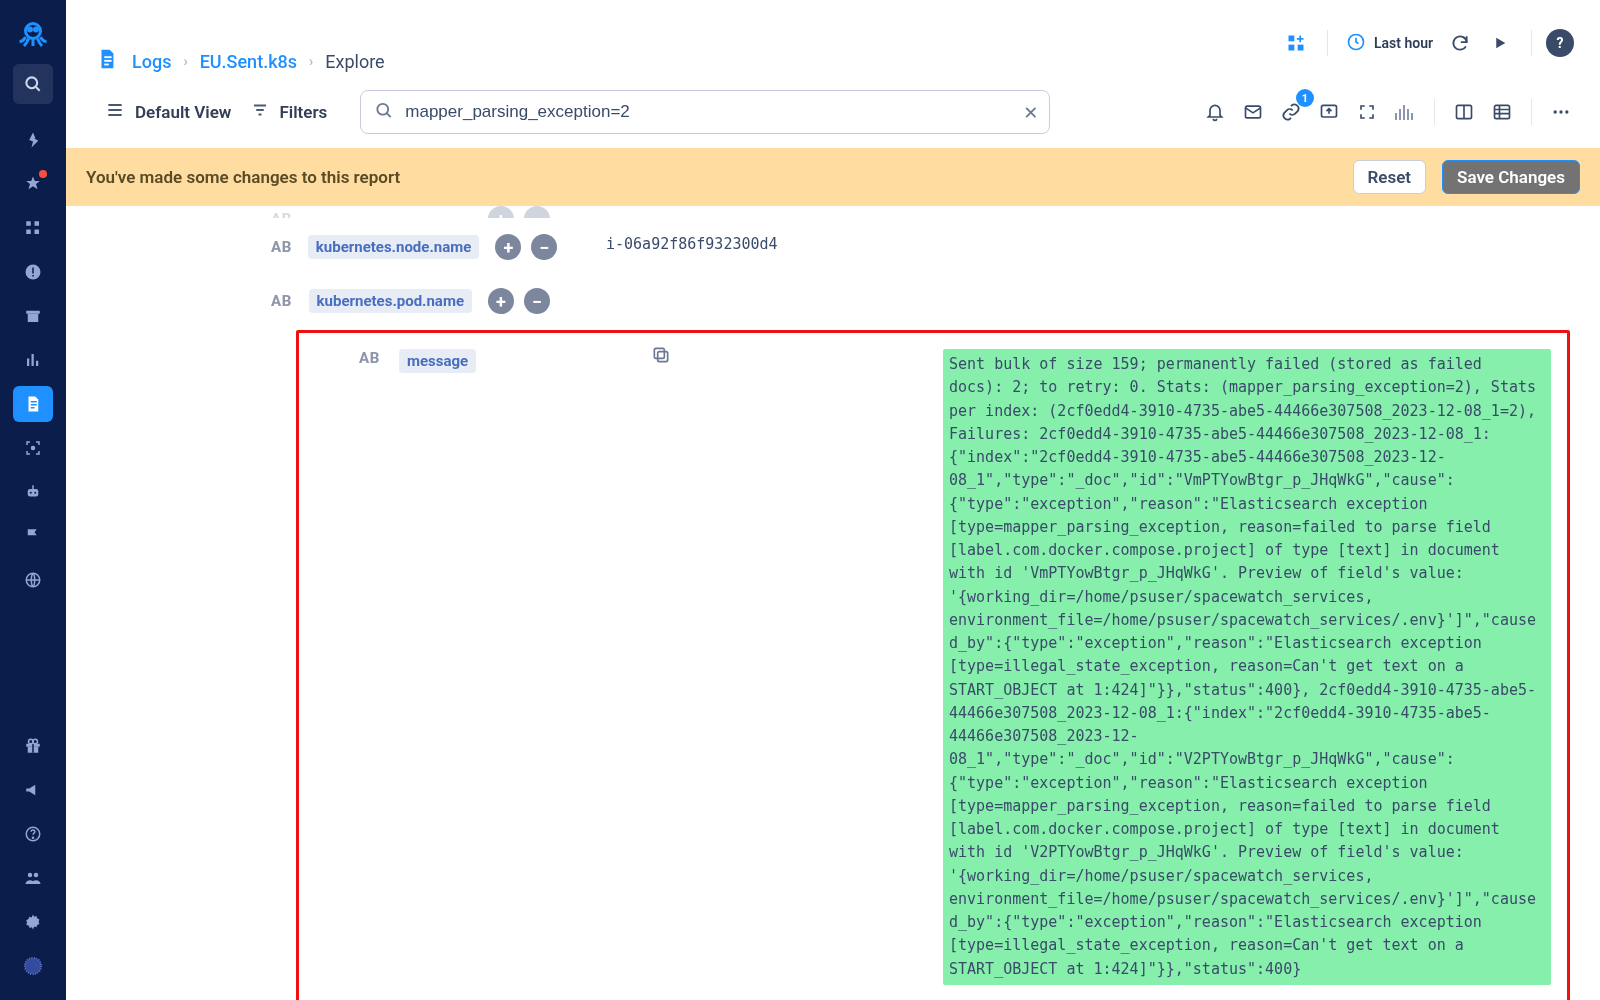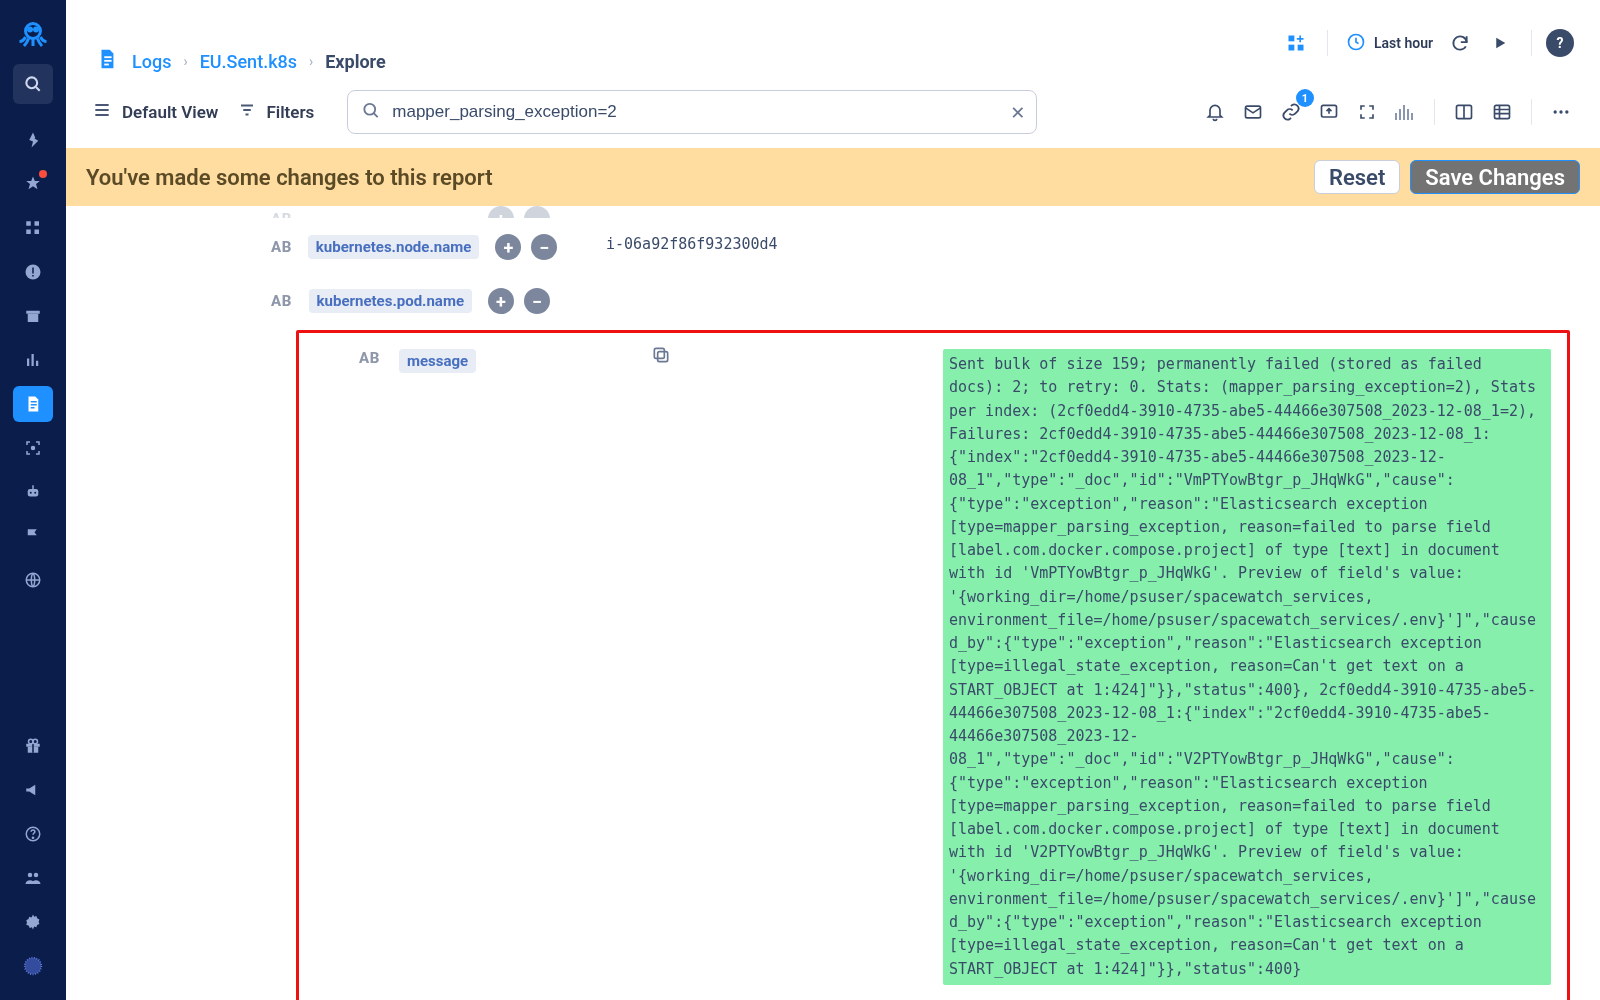--- a/index.html
+++ b/index.html
@@ -17,43 +17,43 @@
 .nav-icon .dot { position:absolute; top:4px; right:6px; width:8px; height:8px; border-radius:50%; background:#ff4d3d; }
 .sidebar-bottom { margin-top:auto; padding-bottom:14px; display:flex; flex-direction:column; align-items:center; gap:4px;}
 
 .main { flex:1; display:flex; flex-direction:column; height:1000px;}
 
 .toprow { display:flex; align-items:center; padding: 12px 26px 12px 30px; gap:10px;}
 .crumbs { display:flex; align-items:center; gap:14px; font-size:18px; font-weight:500;margin-top:36px;}
 .crumbs .file-ico { color:#1e90ff; }
 .crumbs .link { color:#1e90ff; }
 .crumbs .sep { color:#a8b2c7; font-size:14px; margin: 0 -2px; }
-.crumbs .current { color:#3a4b6a; font-weight:700;}
+.crumbs .current { color:#3a4b6a; font-weight:400;}
 .top-right { margin-left:auto; display:flex; align-items:center; gap:6px; color:#3a4b6a;}
 .vsep { width:1px; height:26px; background:#e2e6ee; margin:0 8px;}
 .tr-btn { width:34px; height:34px; display:flex; align-items:center; justify-content:center; border-radius:5px;}
 .time-picker { display:flex; align-items:center; gap:8px; padding:0 4px; font-weight:600; color:#2e3c59;}
 .time-picker .clock { color:#1e90ff; }
 .qmark { width:28px; height:28px; border-radius:50%; background:#3a4b6a; color:#fff; display:flex; align-items:center; justify-content:center; font-weight:700;}
 
-.filterrow { display:flex; align-items:center; gap:20px; padding: 4px 22px 14px 26px;}
+.filterrow { display:flex; align-items:center; gap:20px; padding: 4px 22px 14px 39px;}
 .fr-group { display:flex; align-items:center; gap:10px; color:#333d55; font-weight:600; font-size:17px;}
 .fr-group .ico { color:#4a5875;}
 .searchbox { position:relative; flex:0 0 690px;margin-left:13px; }
 .searchbox .ico { position:absolute; left:14px; top:50%; transform:translateY(-50%); color:#6b7894;}
 .searchbox input { width:100%; height:44px; border:1px solid #c7cddc; border-radius:8px; padding:0 42px 0 44px; font-size:17px; color:#3a4b6a; background:#fff; outline:none;}
 .searchbox .clear { position:absolute; right:12px; top:50%; transform:translateY(-50%); color:#6b7894; font-size:18px;}
 .fr-right { margin-left:auto; display:flex; align-items:center; gap:4px; color:#3a4b6a;}
 .link-badge { position:relative;}
 .link-badge .bubble { position:absolute; top:-6px; right:-6px; width:18px; height:18px; border-radius:9px; background:#1e90ff; color:#fff; font-size:11px; display:flex; align-items:center; justify-content:center; font-weight:700;}
 .bars-ico div { height:11px; width:2px; background:#8b96af; display:inline-block; margin-right:2px; vertical-align:bottom;}
 .bars-ico div:nth-child(1){height:7px;} .bars-ico div:nth-child(2){height:11px;} .bars-ico div:nth-child(3){height:15px;} .bars-ico div:nth-child(4){height:11px;} .bars-ico div:nth-child(5){height:7px;}
 
-.banner { display:flex; align-items:center; padding: 12px 20px; background:#ffdca0; color:#5a4a25; font-weight:600; font-size:22px;}
-.banner .actions { margin-left:auto; display:flex; gap:10px;}
+.banner { display:flex; align-items:center; padding: 12px 20px; background:#ffdca0; color:#5a4a25; font-weight:600; font-size:17px;}
+.banner .actions { margin-left:auto; display:flex; gap:16px;}
 .btn { height:34px; padding:0 14px; border-radius:6px; background:#fff; border:1px solid #c9cedb; color:#3a4b6a; font-weight:600; display:flex; align-items:center;}
 .btn.primary { background:#737373; border-color:#1e90ff; color:#fff;}
 
 .content { flex:1; overflow:hidden; position:relative;}
 .fields { padding: 0px 0 20px 0;}
 .row { display:flex; align-items:flex-start; padding:16px 0 12px; }
 .row.cut { padding-top:0; }
 .left { width:540px; display:flex; align-items:center; gap:16px; padding-left:205px; }
 .typetag { font-size:15px; font-weight:800; color:#8f97ab; letter-spacing:0.5px; width:24px; }
 .fname { display:inline-block; background:#e7ecf5; color:#486fbf; font-size:15px; border-radius:4px; padding:3px 8px; font-weight:700;}

